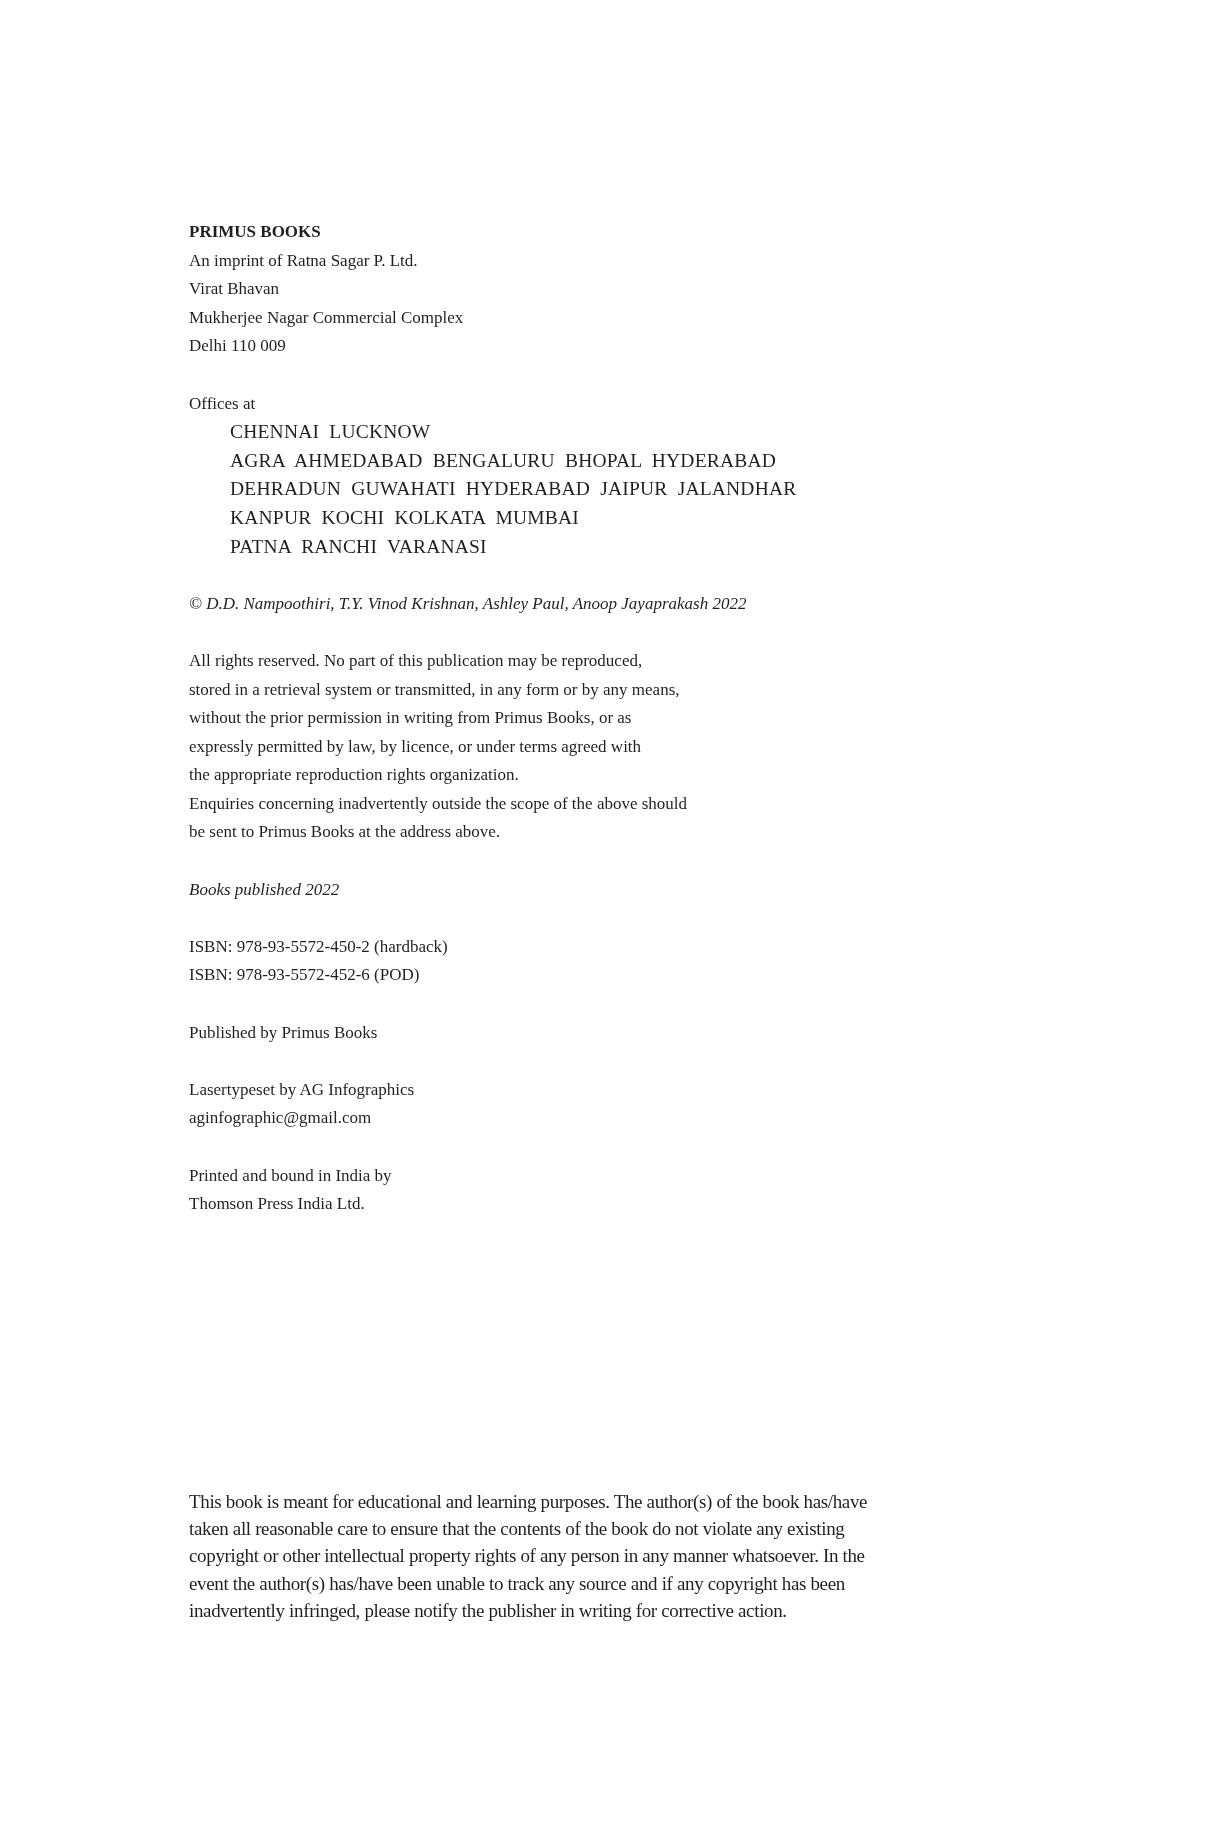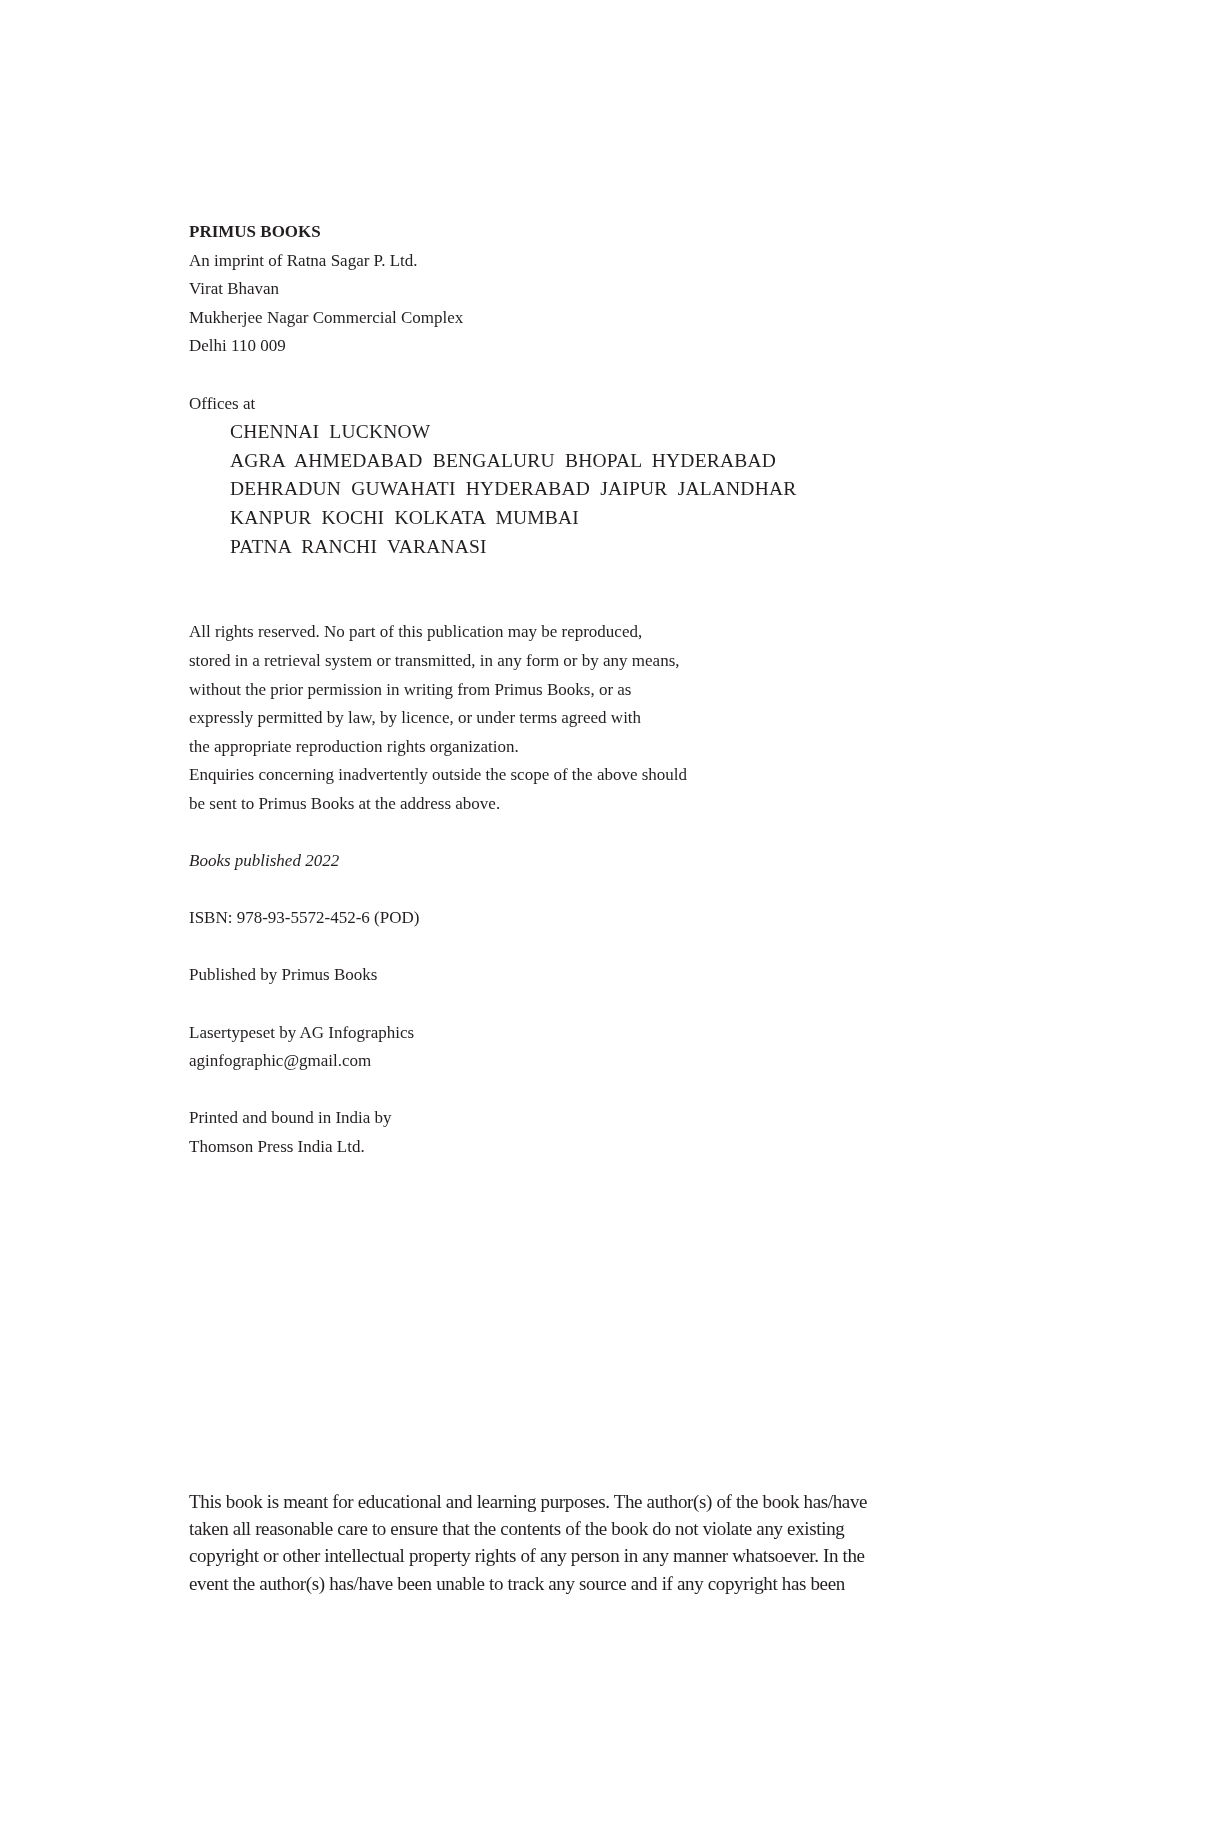--- a/index.html
+++ b/index.html
@@ -31,40 +31,42 @@
   <div>
     <div class="line">Offices at</div>
     <div class="line caps" style="white-space:pre">CHENNAI  LUCKNOW</div>
     <div class="line caps" style="white-space:pre">AGRA  AHMEDABAD  BENGALURU  BHOPAL  HYDERABAD</div>
     <div class="line caps" style="white-space:pre">DEHRADUN  GUWAHATI  HYDERABAD  JAIPUR  JALANDHAR</div>
     <div class="line caps" style="white-space:pre">KANPUR  KOCHI  KOLKATA  MUMBAI</div>
     <div class="line caps" style="white-space:pre">PATNA  RANCHI  VARANASI</div>
   </div>
   <div class="gap"></div>
 
+  <div class="line ital">© D.D. Nampoothiri, T.Y. Vinod Krishnan, Ashley Paul, Anoop Jayaprakash 2022</div>
   <div class="gap"></div>
 
   <div>
     <div class="line">All rights reserved. No part of this publication may be reproduced,</div>
     <div class="line">stored in a retrieval system or transmitted, in any form or by any means,</div>
     <div class="line">without the prior permission in writing from Primus Books, or as</div>
     <div class="line">expressly permitted by law, by licence, or under terms agreed with</div>
     <div class="line">the appropriate reproduction rights organization.</div>
     <div class="line">Enquiries concerning inadvertently outside the scope of the above should</div>
     <div class="line">be sent to Primus Books at the address above.</div>
   </div>
   <div class="gap"></div>
 
   <div class="line">
     <span class="ital">Books published</span>
     <span class="ital">2022</span>
   </div>
   <div class="gap"></div>
 
   <div>
+    <div class="line">ISBN: 978-93-5572-450-2 (hardback)</div>
     <div class="line">ISBN: 978-93-5572-452-6 (POD)</div>
   </div>
   <div class="gap"></div>
 
   <div class="line">Published by Primus Books</div>
   <div class="gap"></div>
 
   <div>
     <div class="line">Lasertypeset by AG Infographics</div>
     <div class="line">aginfographic@gmail.com</div>
@@ -75,13 +77,14 @@
     <div class="line">Printed and bound in India by</div>
     <div class="line">Thomson Press India Ltd.</div>
   </div>
 </div>
 
 <div class="disclaimer">
   <div class="dl">This book is meant for educational and learning purposes. The author(s) of the book has/have</div>
   <div class="dl">taken all reasonable care to ensure that the contents of the book do not violate any existing</div>
   <div class="dl">copyright or other intellectual property rights of any person in any manner whatsoever. In the</div>
   <div class="dl">event the author(s) has/have been unable to track any source and if any copyright has been</div>
+  <div class="dl">inadvertently infringed, please notify the publisher in writing for corrective action.</div>
 </div>
 
 </body></html>

